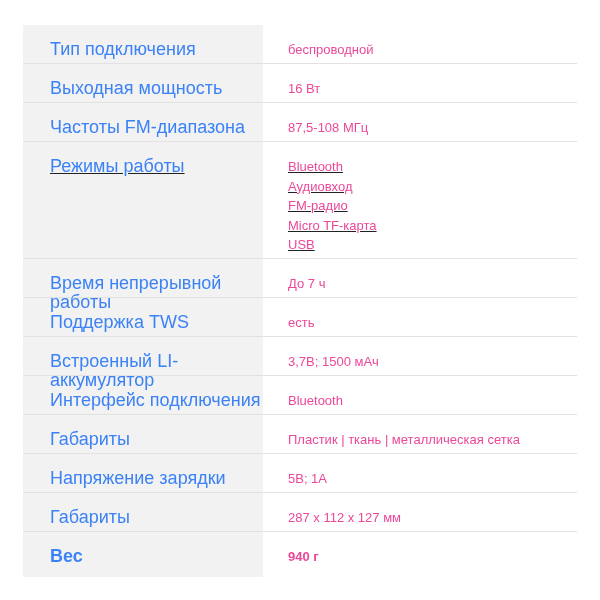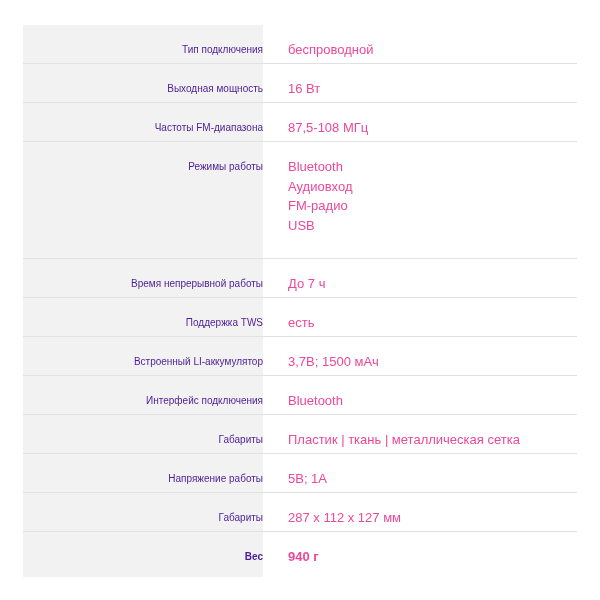--- a/index.html
+++ b/index.html
@@ -2,22 +2,22 @@
 <html><head>
 <meta charset="utf-8">
 <style>
   html, body { margin:0; padding:0; background:#ffffff; }
   body { width:600px; height:600px; position:relative; overflow:hidden;
          font-family:"Liberation Sans", "DejaVu Sans", sans-serif; color:#222; }
   .table { position:absolute; left:23px; top:25px; width:554px; }
   .graybg { position:absolute; left:23px; top:25px; width:240px; height:552px; background:#f2f2f2; }
   .row { position:relative; display:flex; border-bottom:1px solid #e2e2e2; height:38px; }
   .row.last { border-bottom:none; height:40px;font-weight:bold; }
-  .row.tall { height:116px; }
-  .label { width:240px; box-sizing:border-box; padding:15px 0 0 27px; font-size:10px; line-height:19px; color:#4c1d95;text-align:right; }
+  .row.tall { height:116px;text-decoration:underline; }
+  .label { width:240px; box-sizing:border-box; padding:15px 0 0 27px; font-size:18px; line-height:19px; color:#3b82f6; }
   .value { flex:1; box-sizing:border-box; padding:15px 0 0 25px; font-size:13px; line-height:19.5px; color:#ec4899; }
   .value div { white-space:nowrap; }
 </style>
 </head>
 <body>
 
 <div class="graybg"></div>
 <div class="table">
   <div class="row">
     <div class="label">Тип подключения</div>
@@ -36,20 +36,21 @@
     <div class="value">
         <div>87,5-108 МГц</div>
       </div>
   </div>
   <div class="row tall">
     <div class="label">Режимы работы</div>
     <div class="value">
       <div>Bluetooth</div>
       <div>Аудиовход</div>
       <div>FM-радио</div>
+      <div>Micro TF-карта</div>
       <div>USB</div>
     </div>
   </div>
   <div class="row">
     <div class="label">Время непрерывной работы</div>
     <div class="value">
         <div>До 7 ч</div>
       </div>
   </div>
   <div class="row">
@@ -70,21 +71,21 @@
         <div>Bluetooth</div>
       </div>
   </div>
   <div class="row">
     <div class="label">Габариты</div>
     <div class="value">
         <div>Пластик | ткань | металлическая сетка</div>
       </div>
   </div>
   <div class="row">
-    <div class="label">Напряжение работы</div>
+    <div class="label">Напряжение зарядки</div>
     <div class="value">
         <div>5В; 1А</div>
       </div>
   </div>
   <div class="row">
     <div class="label">Габариты</div>
     <div class="value">
         <div>287 x 112 x 127 мм</div>
       </div>
   </div>

